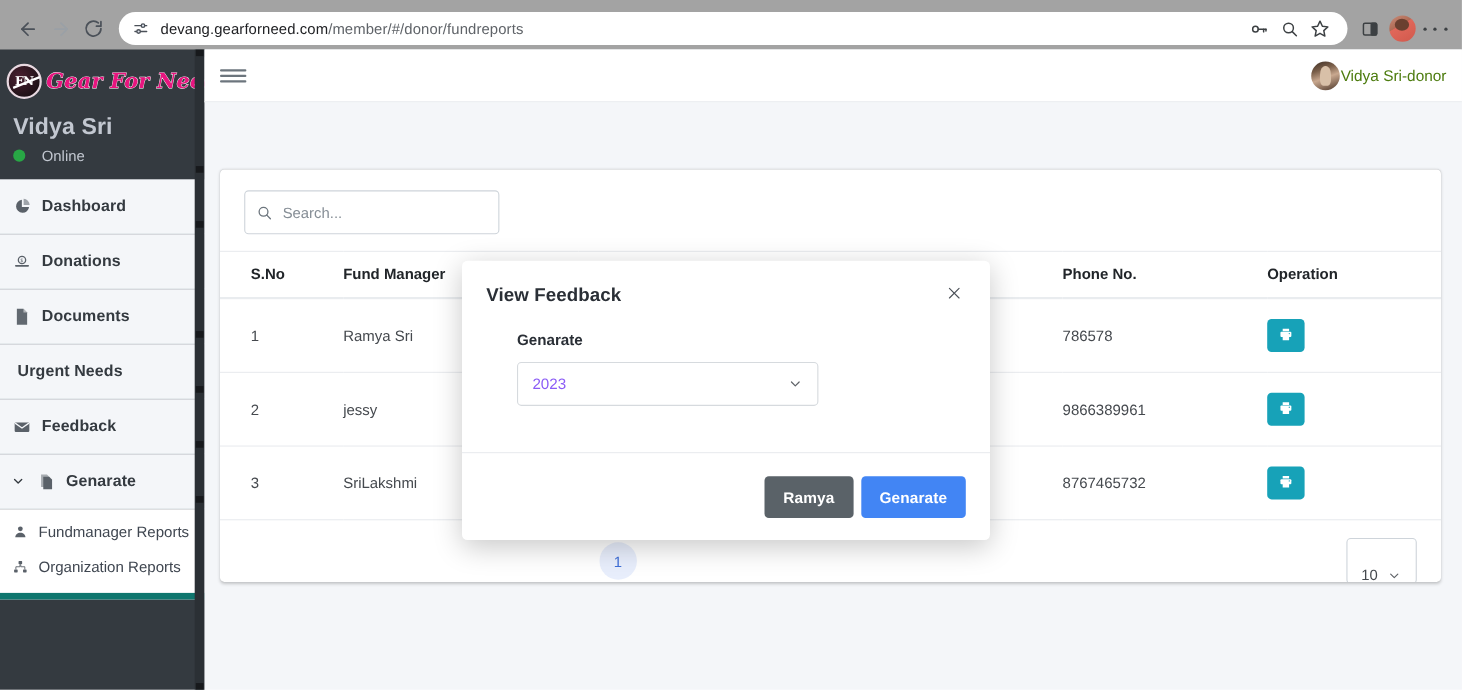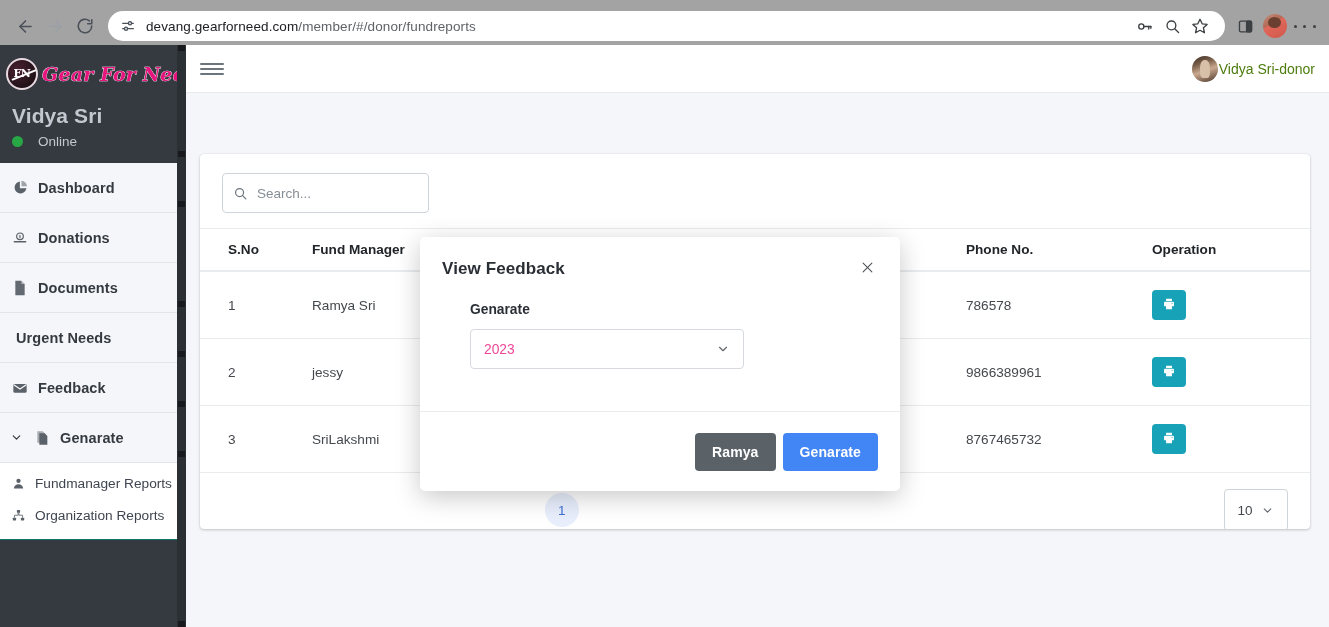--- a/index.html
+++ b/index.html
@@ -106,21 +106,21 @@
     border-bottom: 1px solid #e2e6ea;
     color: #343a40;
   }
   .nav-item .nav-ico {
     width: 20px; display: flex; align-items: center; justify-content: center;
     color: #5a6169; flex: 0 0 auto;
   }
   .nav-item .nav-lbl { font-size: 14.5px; font-weight: 700; letter-spacing: .1px; }
   .nav-item.plain .nav-lbl { padding-left: 6px; }
   .nav-item.reports .caret { width: 14px; color: #343a40; display:flex; }
-  .sub-wrap { background: #ffffff; border-bottom: 1px solid #0f766e; padding: 4px 0 8px 0; }
+  .sub-wrap { background: #ffffff; border-bottom: 6px solid #0f766e; padding: 4px 0 8px 0; }
   .sub-item {
     height: 32px; display: flex; align-items: center;
     padding-left: 10px; gap: 9px; color: #3f4650;
   }
   .sub-item .sub-ico { width: 16px; display:flex; align-items:center; justify-content:center; color:#5a6169; }
   .sub-item .sub-lbl { font-size: 13.7px; }
   .side-scrollbar {
     position: absolute; right: 0; top: 0; width: 9px; height: 582px;
     background: #2b3035;
   }
@@ -161,21 +161,21 @@
 
   .card {
     position: absolute; left: 14px; top: 109px;
     width: 1110px; height: 375px;
     background: #ffffff; border-radius: 4px;
     box-shadow: 0 0 1px rgba(0,0,0,.125), 0 1px 3px rgba(0,0,0,.2);
     overflow: hidden;
   }
   .card-head { padding: 19px 22px 15px 22px; }
   .search-box {
-    width: 207px; height: 40px;
+    width: 232px; height: 40px;
     border: 1px solid #ced4da; border-radius: 4px;
     display: flex; align-items: center; padding: 0 10px; gap: 9px;
   }
   .search-box .s-ico { color: #6c757d; display:flex; }
   .search-box .s-ph { font-size: 13.5px; color: #868e96; }
 
   table { width: 100%; border-collapse: collapse; }
   thead th {
     text-align: left; font-size: 13.6px; font-weight: 700; color: #212529;
     padding: 13px 0 13px 0; border-top: 1px solid #e9ecef; border-bottom: 2px solid #e9ecef;
@@ -204,21 +204,21 @@
   .pager { display: flex; align-items: center; gap: 4px; margin: 0 auto; }
   .pg-btn {
     width: 34px; height: 34px; border-radius: 50%;
     display: flex; align-items: center; justify-content: center;
     font-size: 13.5px; color: #5f6368;
   }
   .pg-btn.active { background: #e8eefc; color: #3f6fd8; }
   .per-page {
     width: 64px; height: 42px; margin-left: auto;
     border: 1px solid #ced4da; border-radius: 4px;
-    display: flex; align-items: center; justify-content: center; gap: 9px;
+    display: flex; align-items: flex-end; justify-content: center; gap: 9px;
   }
   .per-page .pp-val { font-size: 13.5px; color: #45494e; }
   .per-page .pp-car { color: #5f6368; display: flex; }
 
   
   .modal {
     position: absolute; left: 420px; top: 237px;
     width: 480px; height: 254px;
     background: #ffffff; border-radius: 5px;
     box-shadow: 0 6px 26px rgba(0,0,0,.22);
@@ -234,21 +234,21 @@
     display: flex; align-items: center; justify-content: center;
     color: #4d5259;
   }
   .modal-body { padding: 22px 50px 0 50px; }
   .field-label { font-size: 13.8px; font-weight: 700; color: #2a2f36; margin-bottom: 12px; }
   .select-ctl {
     width: 274px; height: 40px;
     border: 1px solid #d6dade; border-radius: 4px;
     display: flex; align-items: center; padding: 0 13px;
   }
-  .select-ctl .sv { font-size: 13.8px; color: #ec4899; }
+  .select-ctl .sv { font-size: 13.8px; color: #8b5cf6; }
   .select-ctl .sc { margin-left: auto; color: #5f6368; display:flex; }
   .modal-foot {
     position: absolute; left: 0; right: 0; bottom: 0;
     border-top: 1px solid #e9ecef;
     height: 80px;
     display: flex; align-items: center; justify-content: flex-end;
     gap: 7px; padding: 0 22px;
   }
   .btn {
     height: 38px; padding: 0 17px; border-radius: 4px;

